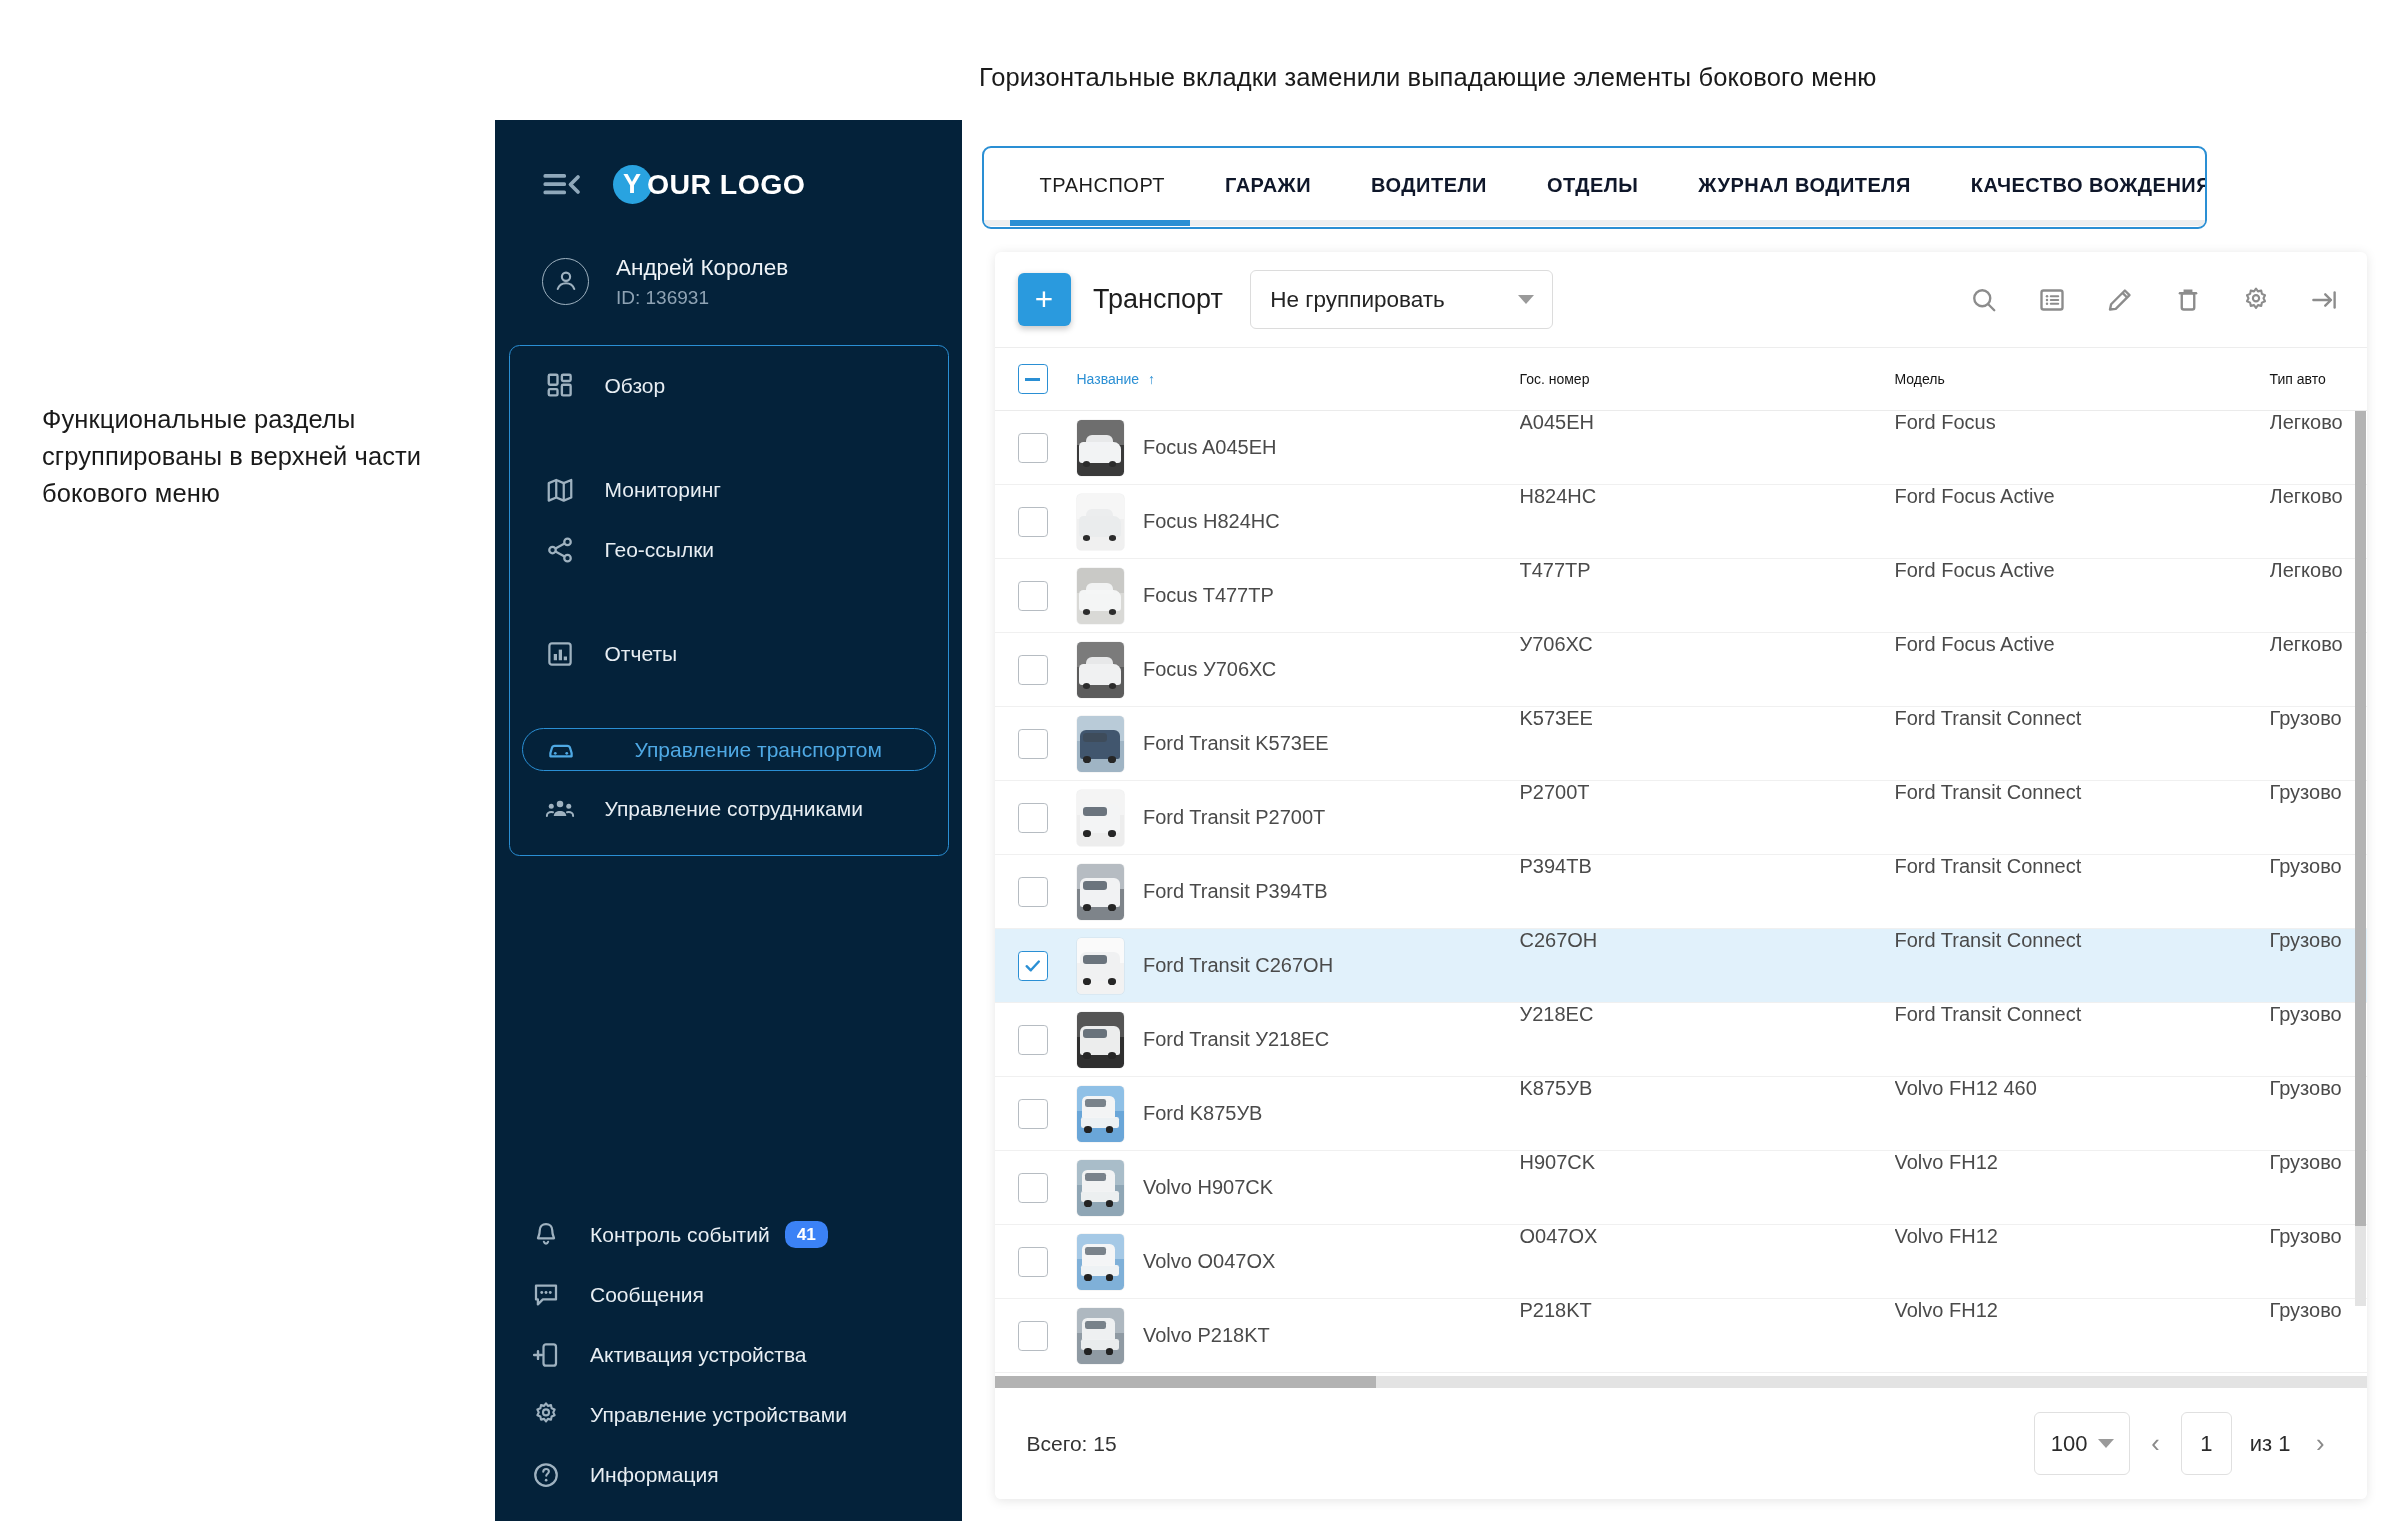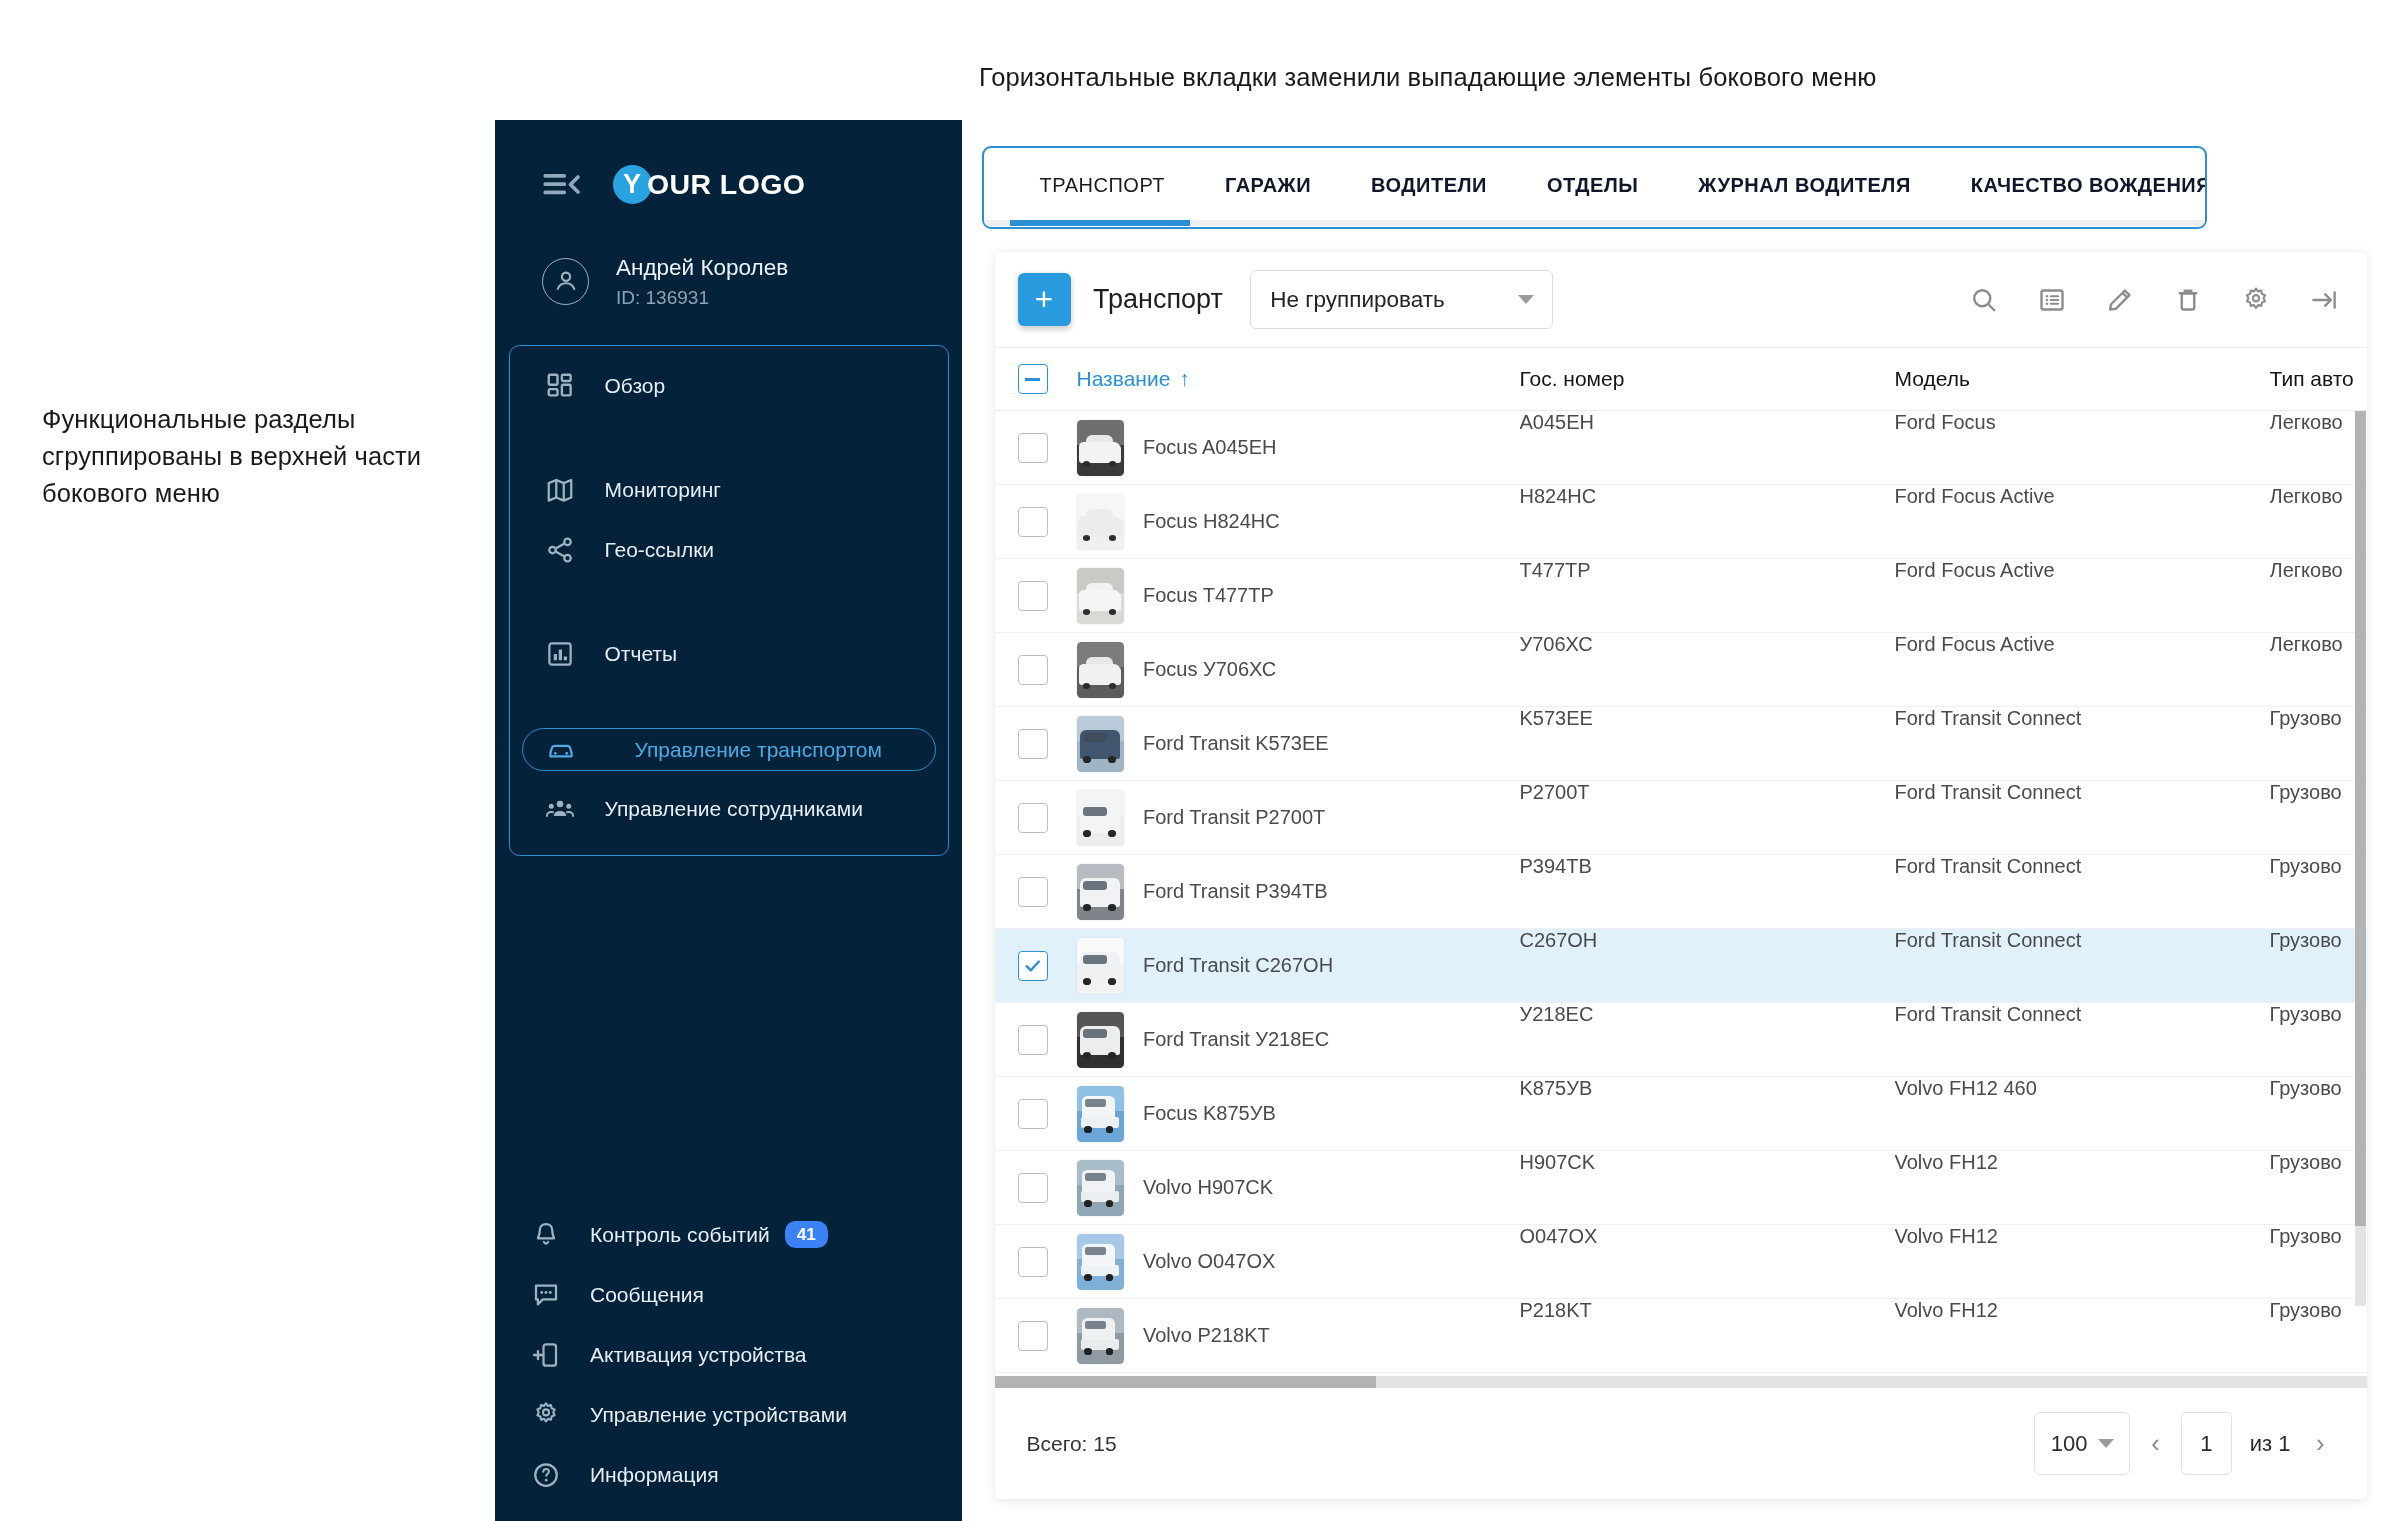--- a/index.html
+++ b/index.html
@@ -146,21 +146,21 @@
   .caret { width:0;height:0;border-left:8.3px solid transparent;border-right:8.3px solid transparent;border-top:9px solid #9a9a9a; }
   .toolbar-icons { margin-left:auto; display:flex; align-items:center; gap: 35px; }
   .ticon { width: 33px; height: 33px; cursor:pointer; display:flex;align-items:center;justify-content:center; }
 
   
   .thead {
     display:flex; align-items:center; height: 63px;
     border-bottom: 0.8px solid #ebebeb; padding-left: 22.5px;
     position: relative;
   }
-  .th { font-size: 21px; color:#141414; font-weight:400; white-space:nowrap; }
+  .th { font-size: 14px; color:#141414; font-weight:400; white-space:nowrap; }
   .th-name { color:#2a8fd4; display:flex; align-items:center; gap:9px; cursor:pointer; }
   .col-chk  { width: 59px; flex:0 0 auto; display:flex; align-items:center; }
   .col-name { width: 443px; flex:0 0 auto; display:flex; align-items:center; }
   .col-plate{ width: 375px; flex:0 0 auto; }
   .col-model{ width: 375px; flex:0 0 auto; }
   .col-type { width: 225px; flex:0 0 auto; }
 
   .chk-box {
     width: 30px; height: 30px; border: 1.9px solid #b6bcc2;
     border-radius: 3.8px; background:#fff; cursor:pointer;
@@ -700,21 +700,21 @@
        <span class="thumb">
               <div class="veh">
                 <div class="veh-bg" style="background:linear-gradient(#8fc0e6 0%, #8fc0e6 45%, #6aa6d8 45%, #6aa6d8 100%);"></div>
                 <div class="veh-body" style="left:12%;top:18%;width:70%;height:40%;background:#f3f4f5;border-radius:5.3px 5.3px 1.5px 1.5px;"></div>
            <div class="veh-body" style="left:18%;top:24%;width:45%;height:15%;background:#46525e;border-radius:2.3px;opacity:.7;"></div>
            <div class="veh-body" style="left:10%;top:56%;width:80%;height:20%;background:#f3f4f5;border-radius:2.3px;opacity:.95;"></div>
            <div class="veh-body" style="left:16%;top:73%;width:16%;height:11%;background:#222;border-radius:50%;"></div>
            <div class="veh-body" style="left:62%;top:73%;width:16%;height:11%;background:#222;border-radius:50%;"></div>
               </div>
             </span>
-       <span class="td-name">Focus K875УВ</span>
+       <span class="td-name">Ford K875УВ</span>
      </div>
      <div class="col-plate td">K875УВ</div>
      <div class="col-model td">Volvo FH12 460</div>
      <div class="col-type td">Грузово</div>
         </div>
         <div class="trow">
           <div class="col-chk">
        <span class="chk-box">
          
        </span>

